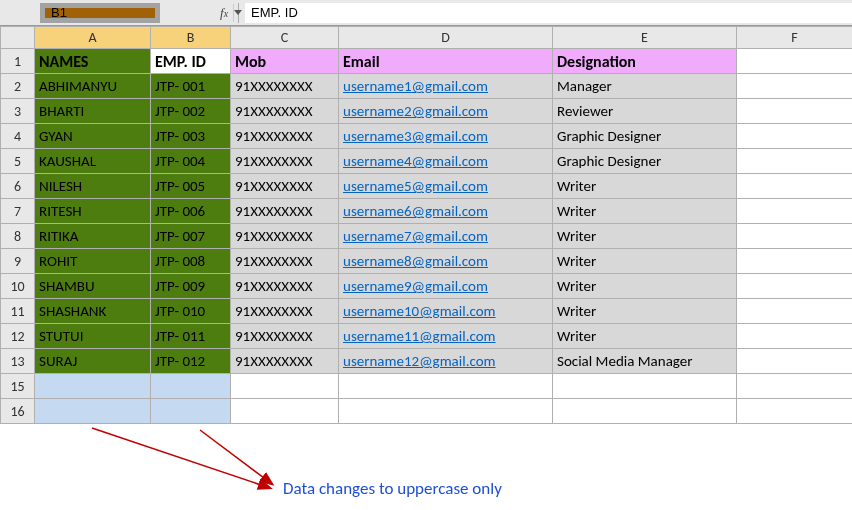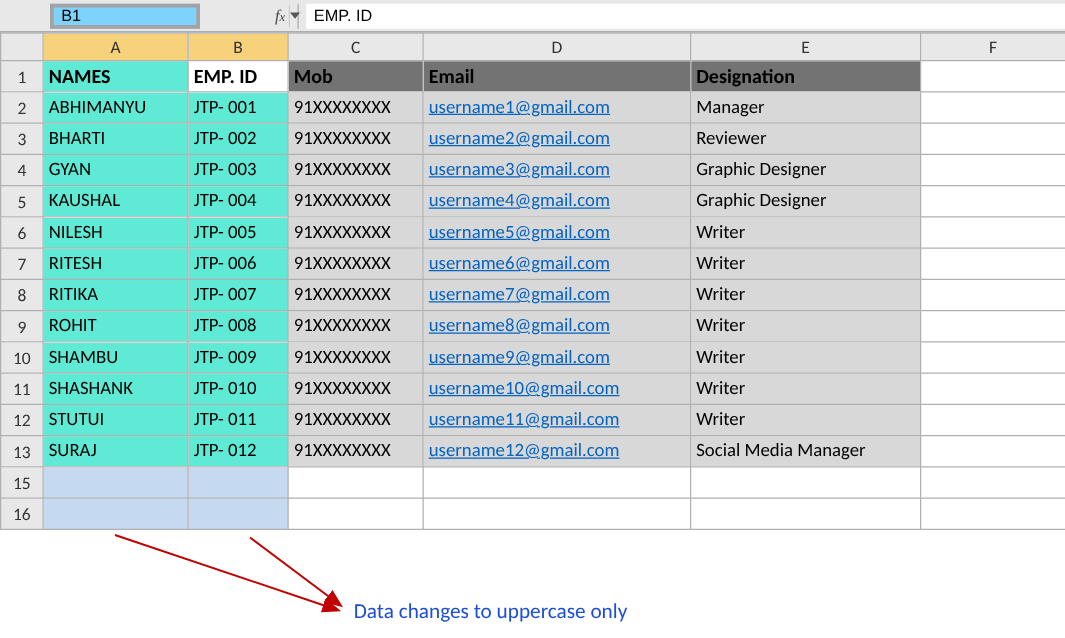--- a/index.html
+++ b/index.html
@@ -20,22 +20,22 @@
   height: 26px;
   background: #e8e8e8;
   border-bottom: 1px solid #999;
 }
 .namebox-wrap {
   position: relative;
   width: 120px;
   margin-left: 40px;
   display: flex;
   align-items: center;
-  background: #7dd3fc;
-  border: 3px solid #a3a3a3;
+  background: #a16207;
+  border: 5px solid #a3a3a3;
   height: 20px;
 }
 .namebox {
   flex: 1;
   padding: 0 6px;
   font-size: 13px;
   border: none;
   outline: none;
   background: transparent;
 }
@@ -117,24 +117,24 @@
 .col-F { width: 116px; }
 
 .hdrcell {
   font-weight: 700;
   font-size: 16px;
 }
 .shade-data {
   background: #d8d8d8;
 }
 .shade-hdr {
-  background: #737373;
+  background: #f0abfc;
 }
 .selA, .selB {
-  background: #5eead4;
+  background: #4d7c0f;
 }
 .activecell {
   background: #fff !important;
 }
 .emptysel {
   background: #c5d9f1;
 }
 .link {
   color: #0563c1;
   text-decoration: underline;

